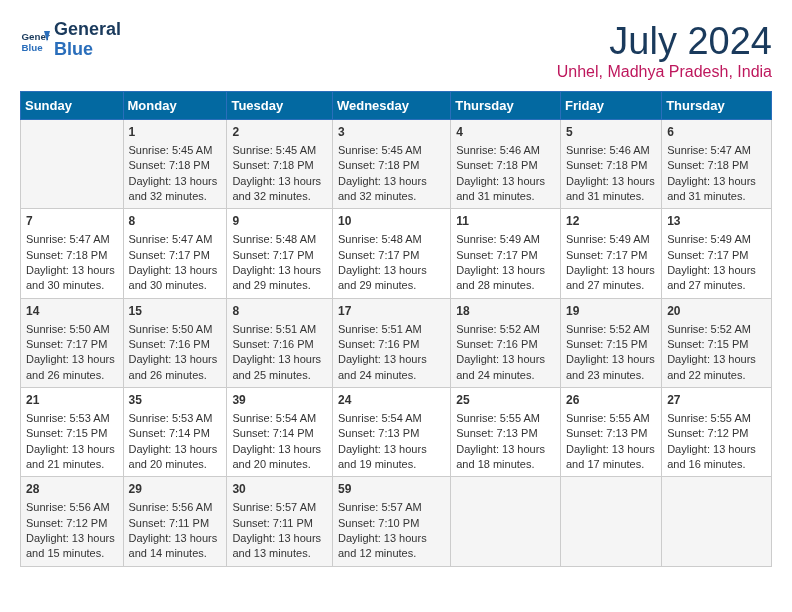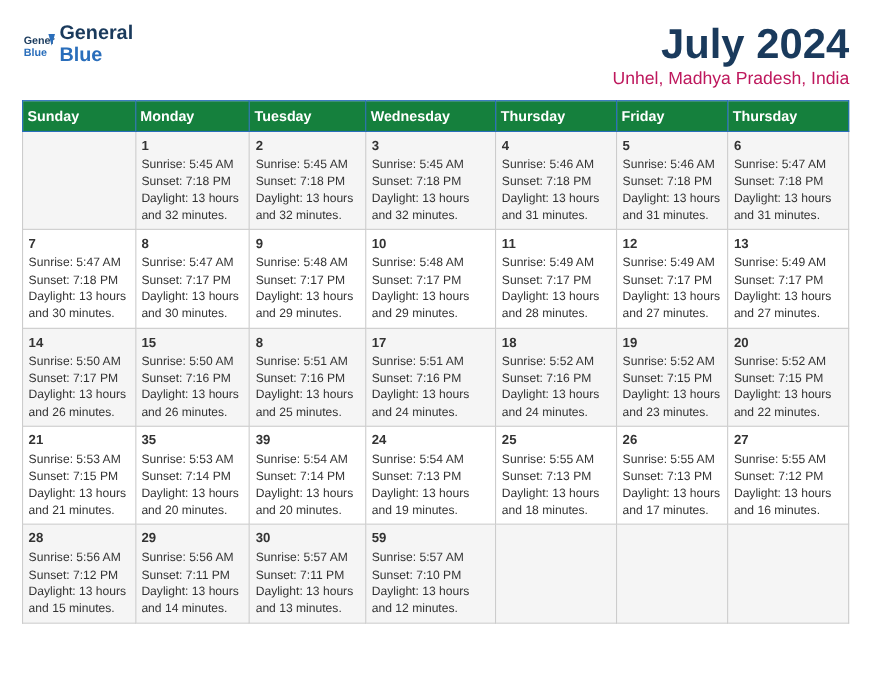--- a/index.html
+++ b/index.html
@@ -29,34 +29,34 @@
     }
     .logo-icon {
       width: 30px;
       height: 30px;
     }
     .title-area {
       text-align: right;
     }
     .main-title {
       font-size: 38px;
-      font-weight: bold;
+      font-weight: normal;
       color: #1a3a5c;
     }
     .subtitle {
       font-size: 16px;
       color: #be185d;
     }
     table {
       width: 100%;
       border-collapse: collapse;
       font-size: 11px;
     }
     thead tr th {
-      background-color: #15803d;
+      background-color: #0369a1;
       color: #fff;
       padding: 6px 4px;
       text-align: left;
       font-size: 13px;
       font-weight: bold;
       border: 1px solid #2a6ebb;
     }
     tbody tr td {
       border: 1px solid #ccc;
       padding: 4px 5px;

